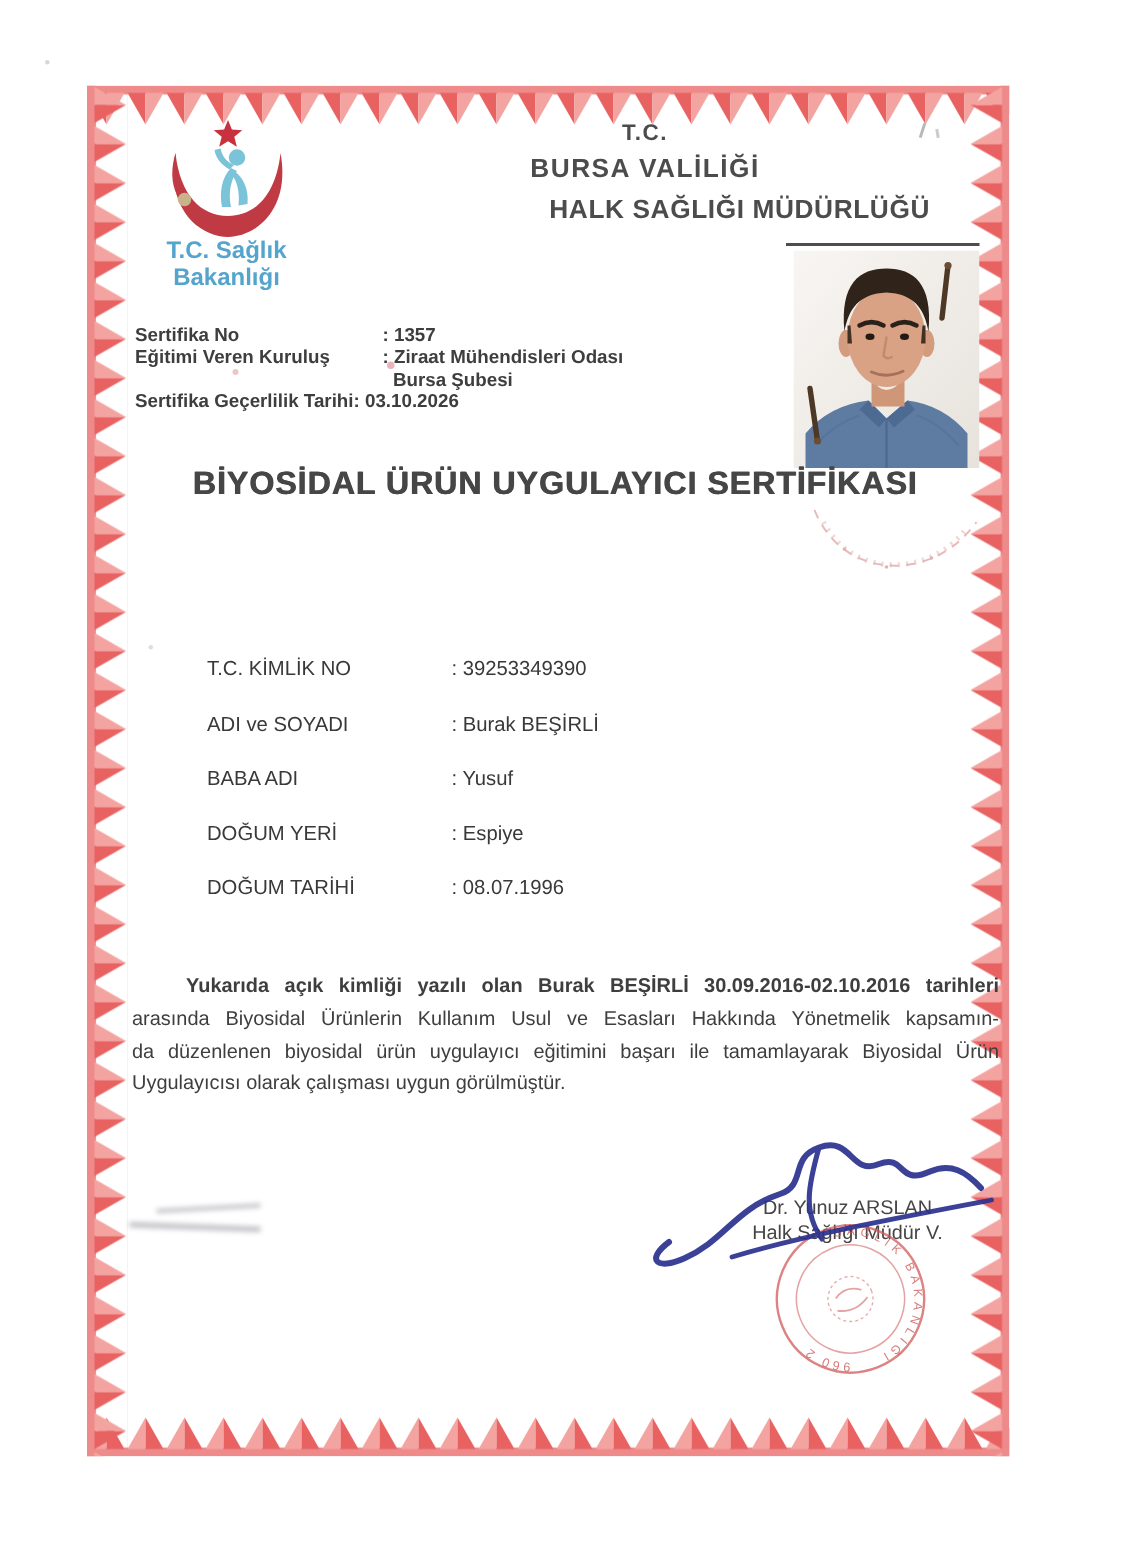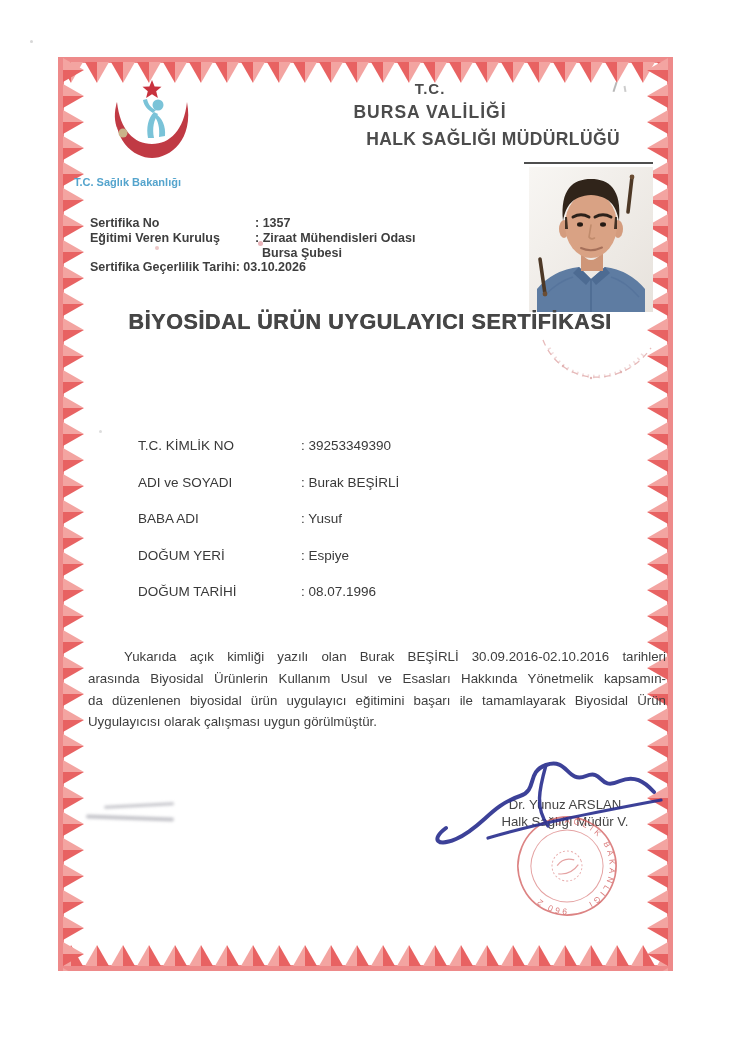--- a/index.html
+++ b/index.html
@@ -7,40 +7,40 @@
     position:relative;width:750px;height:1040px;background:#ffffff;overflow:hidden;
     font-family:"Liberation Sans","DejaVu Sans",sans-serif;color:#3c3c3c;
   }
   .abs{position:absolute;}
   
   .header{left:240px;top:80px;width:380px;text-align:center;font-weight:bold;color:#4c4c4c;}
   .header .l1{font-size:15px;letter-spacing:1px;}
   .header .l2{font-size:17.5px;letter-spacing:1px;margin-top:5px;}
   .header .l3{font-size:17.5px;letter-spacing:.4px;margin-top:6px;text-align:right;}
   
-  .logo-org{left:74px;top:176px;width:154px;text-align:left;font-size:11px;font-weight:bold;color:#54a4cd;}
+  .logo-org{left:74px;top:159px;width:154px;text-align:center;font-size:16px;font-weight:bold;color:#54a4cd;}
   .logo-sub{left:74px;top:177px;width:154px;text-align:center;font-size:8.5px;font-weight:bold;color:#2d6ca8;line-height:10.5px;}
   
   .cert-info{left:90px;top:216px;font-size:12.5px;color:#3e3e3e;line-height:14.8px;font-weight:bold;}
   .ci-label{display:inline-block;width:165px;}
   .ci-cont{padding-left:172px;}
   
   .photo-topline{left:524px;top:162px;width:129px;height:2px;background:#4e4e4e;}
   .photo{left:529px;top:167px;width:124px;height:145px;}
   
   .title{left:60px;top:310px;width:620px;text-align:center;font-size:21.5px;font-weight:bold;
          letter-spacing:.6px;color:#464646;text-shadow:.5px 0 0 #464646;}
   
   .fields{left:90px;top:438px;font-size:13.5px;color:#393939;}
   .f-row{height:36.6px;margin-left:48px;}
   .f-label{display:inline-block;width:163px;}
   
   .bodytext{left:88px;top:646px;width:578px;font-size:13.3px;color:#3e3e3e;line-height:21.8px;}
   .jline{text-align:justify;text-align-last:justify;}
-  .indent{text-indent:36px;}
+  .indent{text-indent:36px;font-weight:bold;}
   
   .sigblock{left:462px;top:797px;width:206px;text-align:center;font-size:13.2px;color:#454545;line-height:16.5px;z-index:3;}
   .sig-ink{left:428px;top:750px;width:245px;height:98px;z-index:5;}
   .stamp{left:500px;top:798px;width:140px;height:142px;z-index:4;opacity:.92;}
   .faintstamp{left:533px;top:314px;width:130px;height:105px;opacity:.75;}
   
   .smudge{left:86px;top:804px;width:96px;height:30px;filter:blur(1.6px);opacity:.5;}
   .smudge i{display:block;background:#8d8d98;height:3px;border-radius:2px;}
   .speck{border-radius:50%;}
 </style>

